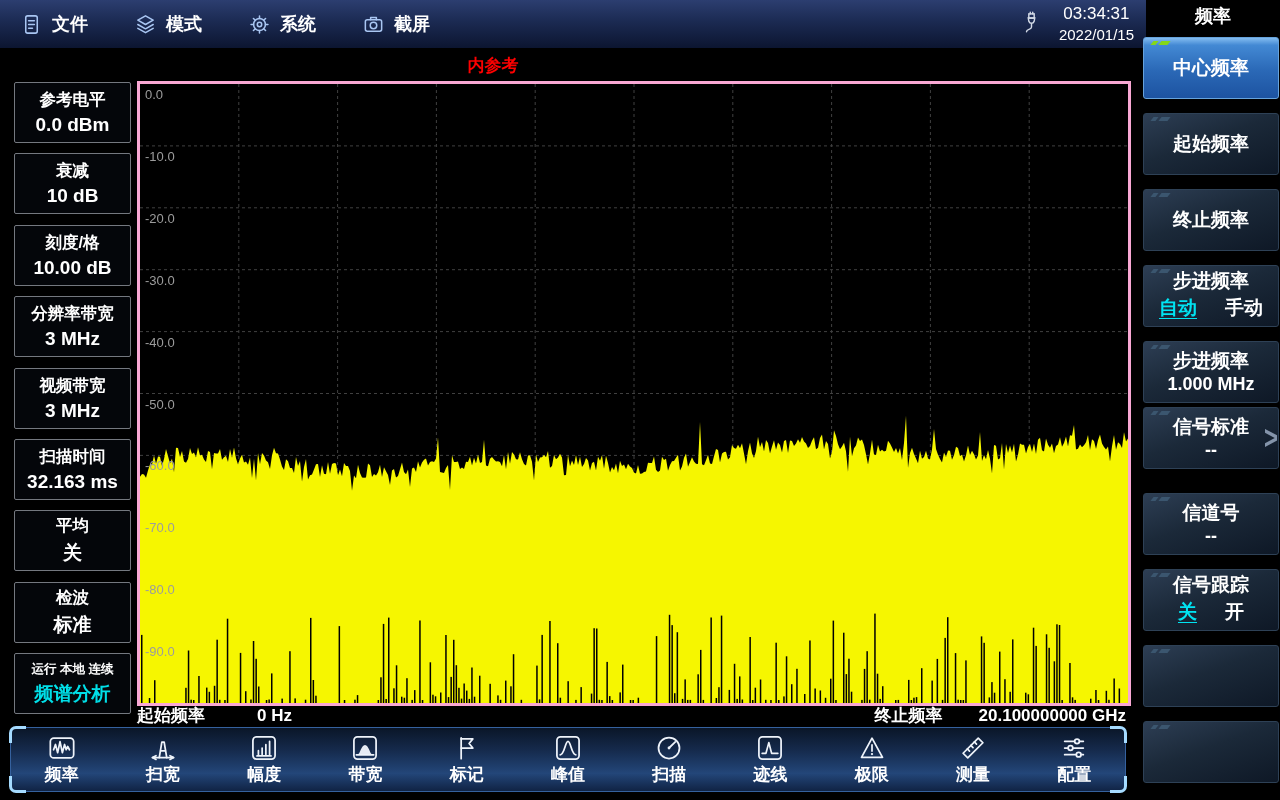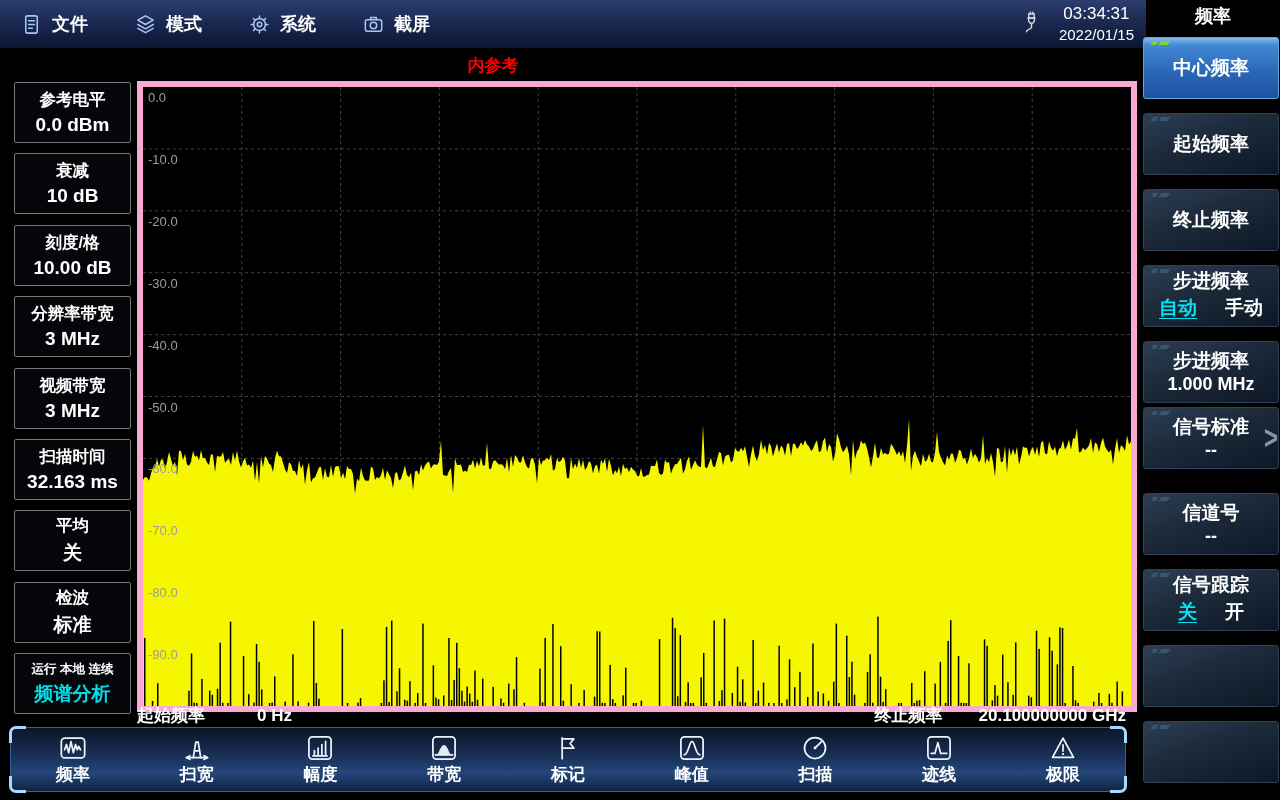--- a/index.html
+++ b/index.html
@@ -21,21 +21,21 @@
     background:#04060a;border-radius:2px;box-sizing:border-box;
     display:flex;flex-direction:column;align-items:center;justify-content:center;gap:3px;}
   .pbox .l1{font-size:16.5px;font-weight:bold;}
   .pbox .l2{font-size:19px;font-weight:bold;}
   .pbox.status .l1{font-size:12.5px;letter-spacing:0;}
   .pbox.status .l2{color:#00dfe8;}
   
   #ref-label{position:absolute;left:428px;top:54px;width:130px;text-align:center;
     color:#fe0000;font-size:17px;font-weight:bold;}
   #plot{position:absolute;left:137px;top:81px;width:988px;height:619px;
-    border:6px solid #f9a8d4;background:#000;}
+    border:3px solid #f9a8d4;background:#000;}
   #plot svg{display:block;}
   #freqrow{position:absolute;left:137px;top:703px;width:989px;height:24px;
     display:flex;justify-content:space-between;align-items:center;font-weight:bold;font-size:17px;}
   #freqrow .val{margin-left:52px;} #freqrow .val2{margin-left:36px;}
   
   #toolbar{position:absolute;left:10px;top:727px;width:1116px;height:65px;border-radius:7px;
     background:linear-gradient(180deg,#0a1628 0%,#152a4c 35%,#234679 72%,#102344 100%);
     border:1px solid #35619e;box-sizing:border-box;
     display:flex;align-items:center;justify-content:space-around;}
   .cb{position:absolute;width:14px;height:14px;border:3px solid #a5dbff;}
@@ -471,20 +471,36 @@
         <div class="tl">迹线</div>
       </div>
       <div class="titem">
         <svg viewBox="0 0 24 24">
           <path d="M12 3.6 21 20H3Z"></path>
           <path d="M12 9.4v5.2"></path>
           <circle cx="12" cy="17.2" r="1" fill="#eef3fa" stroke="none"></circle>
         </svg>
         <div class="tl">极限</div>
       </div>
+      <div class="titem">
+        <svg viewBox="0 0 24 24">
+          <path d="M3.5 16.5 16.5 3.5l4 4L7.5 20.5Z"></path>
+          <path d="M7.2 12.8 9 14.6M10.2 9.8l1.8 1.8M13.2 6.8 15 8.6"></path>
+        </svg>
+        <div class="tl">测量</div>
+      </div>
+      <div class="titem">
+        <svg viewBox="0 0 24 24">
+          <path d="M4 6.3h16M4 12h16M4 17.7h16"></path>
+          <circle cx="14.6" cy="6.3" r="2" fill="#132a4e"></circle>
+          <circle cx="9" cy="12" r="2" fill="#132a4e"></circle>
+          <circle cx="16" cy="17.7" r="2" fill="#132a4e"></circle>
+        </svg>
+        <div class="tl">配置</div>
+      </div>
     </nav>
 
   <aside id="rightpanel">
     <div id="rtitle">频率</div>
   <div class="rbtn active" style="top: 37px;">
         <i class="cd cd1"></i>
         <i class="cd cd2"></i>
         <div class="lbl">中心频率</div>
       </div>
       <div class="rbtn" style="top: 113px;">

